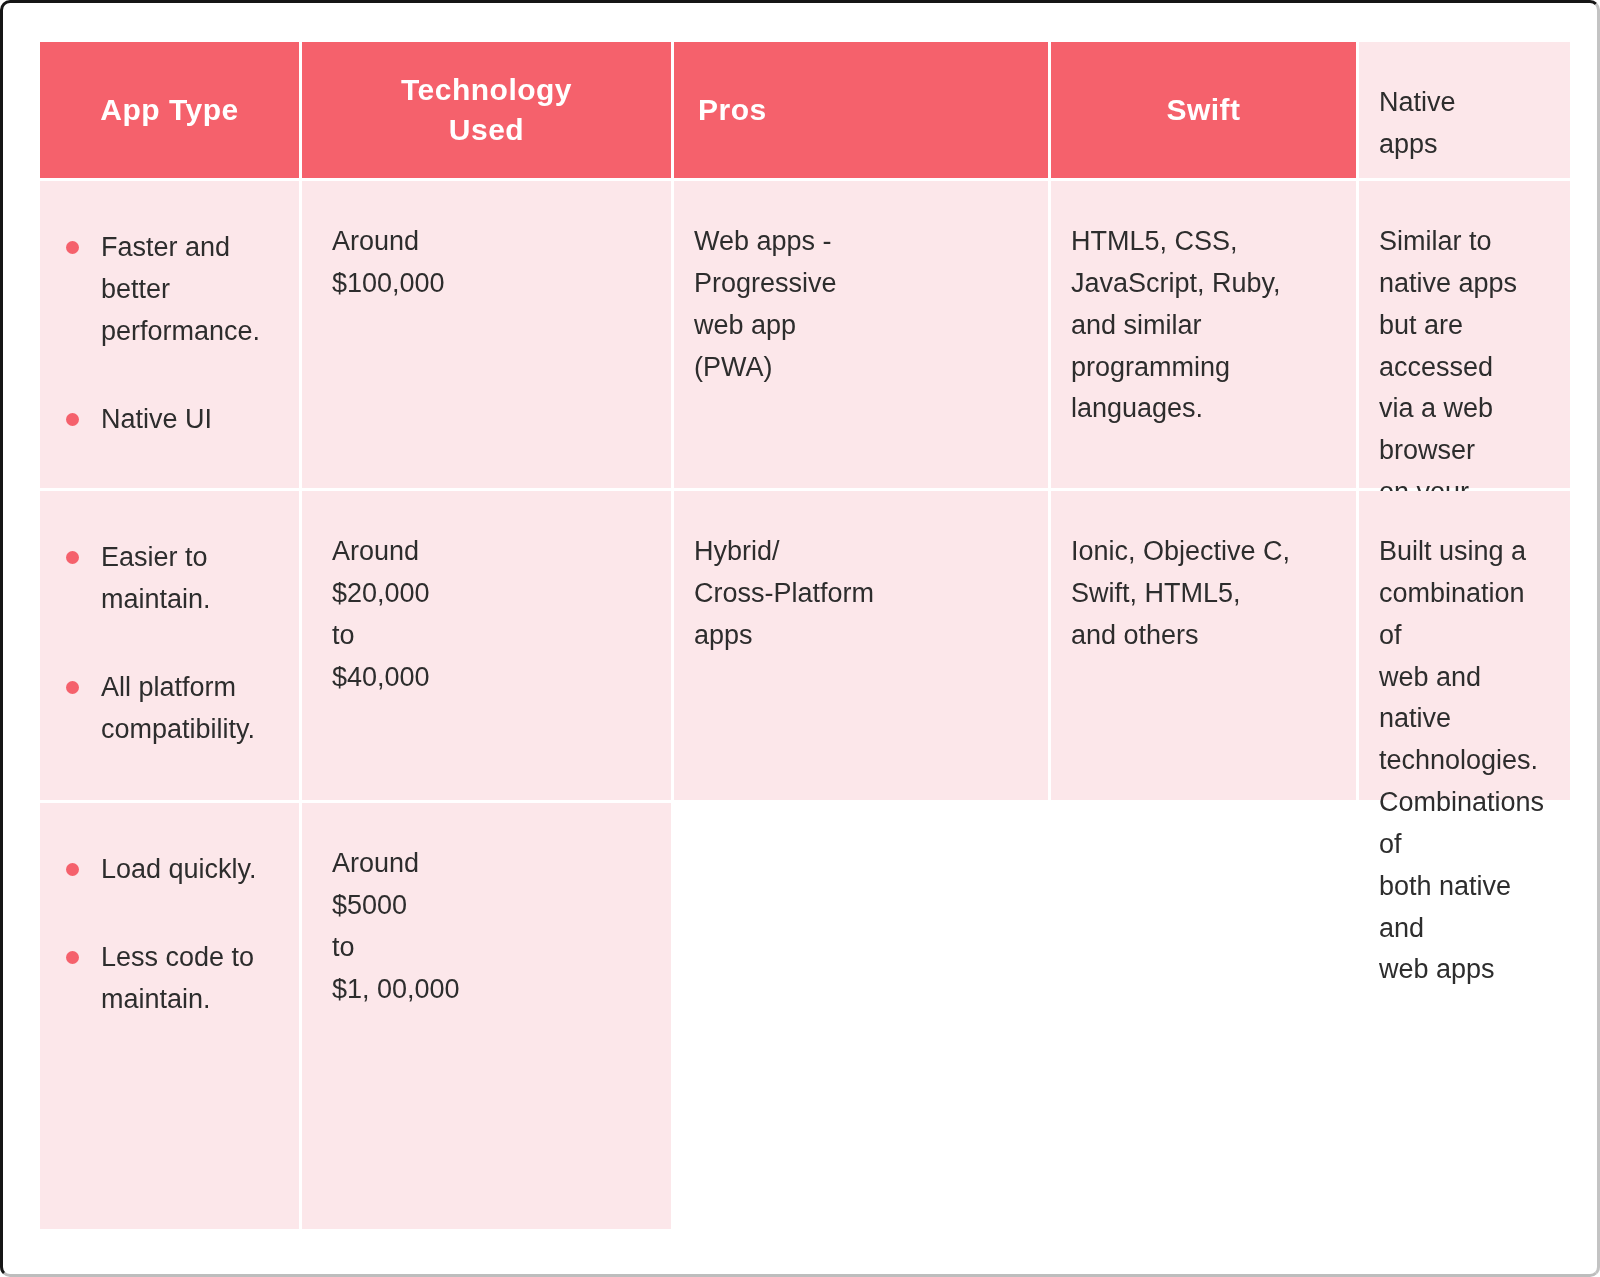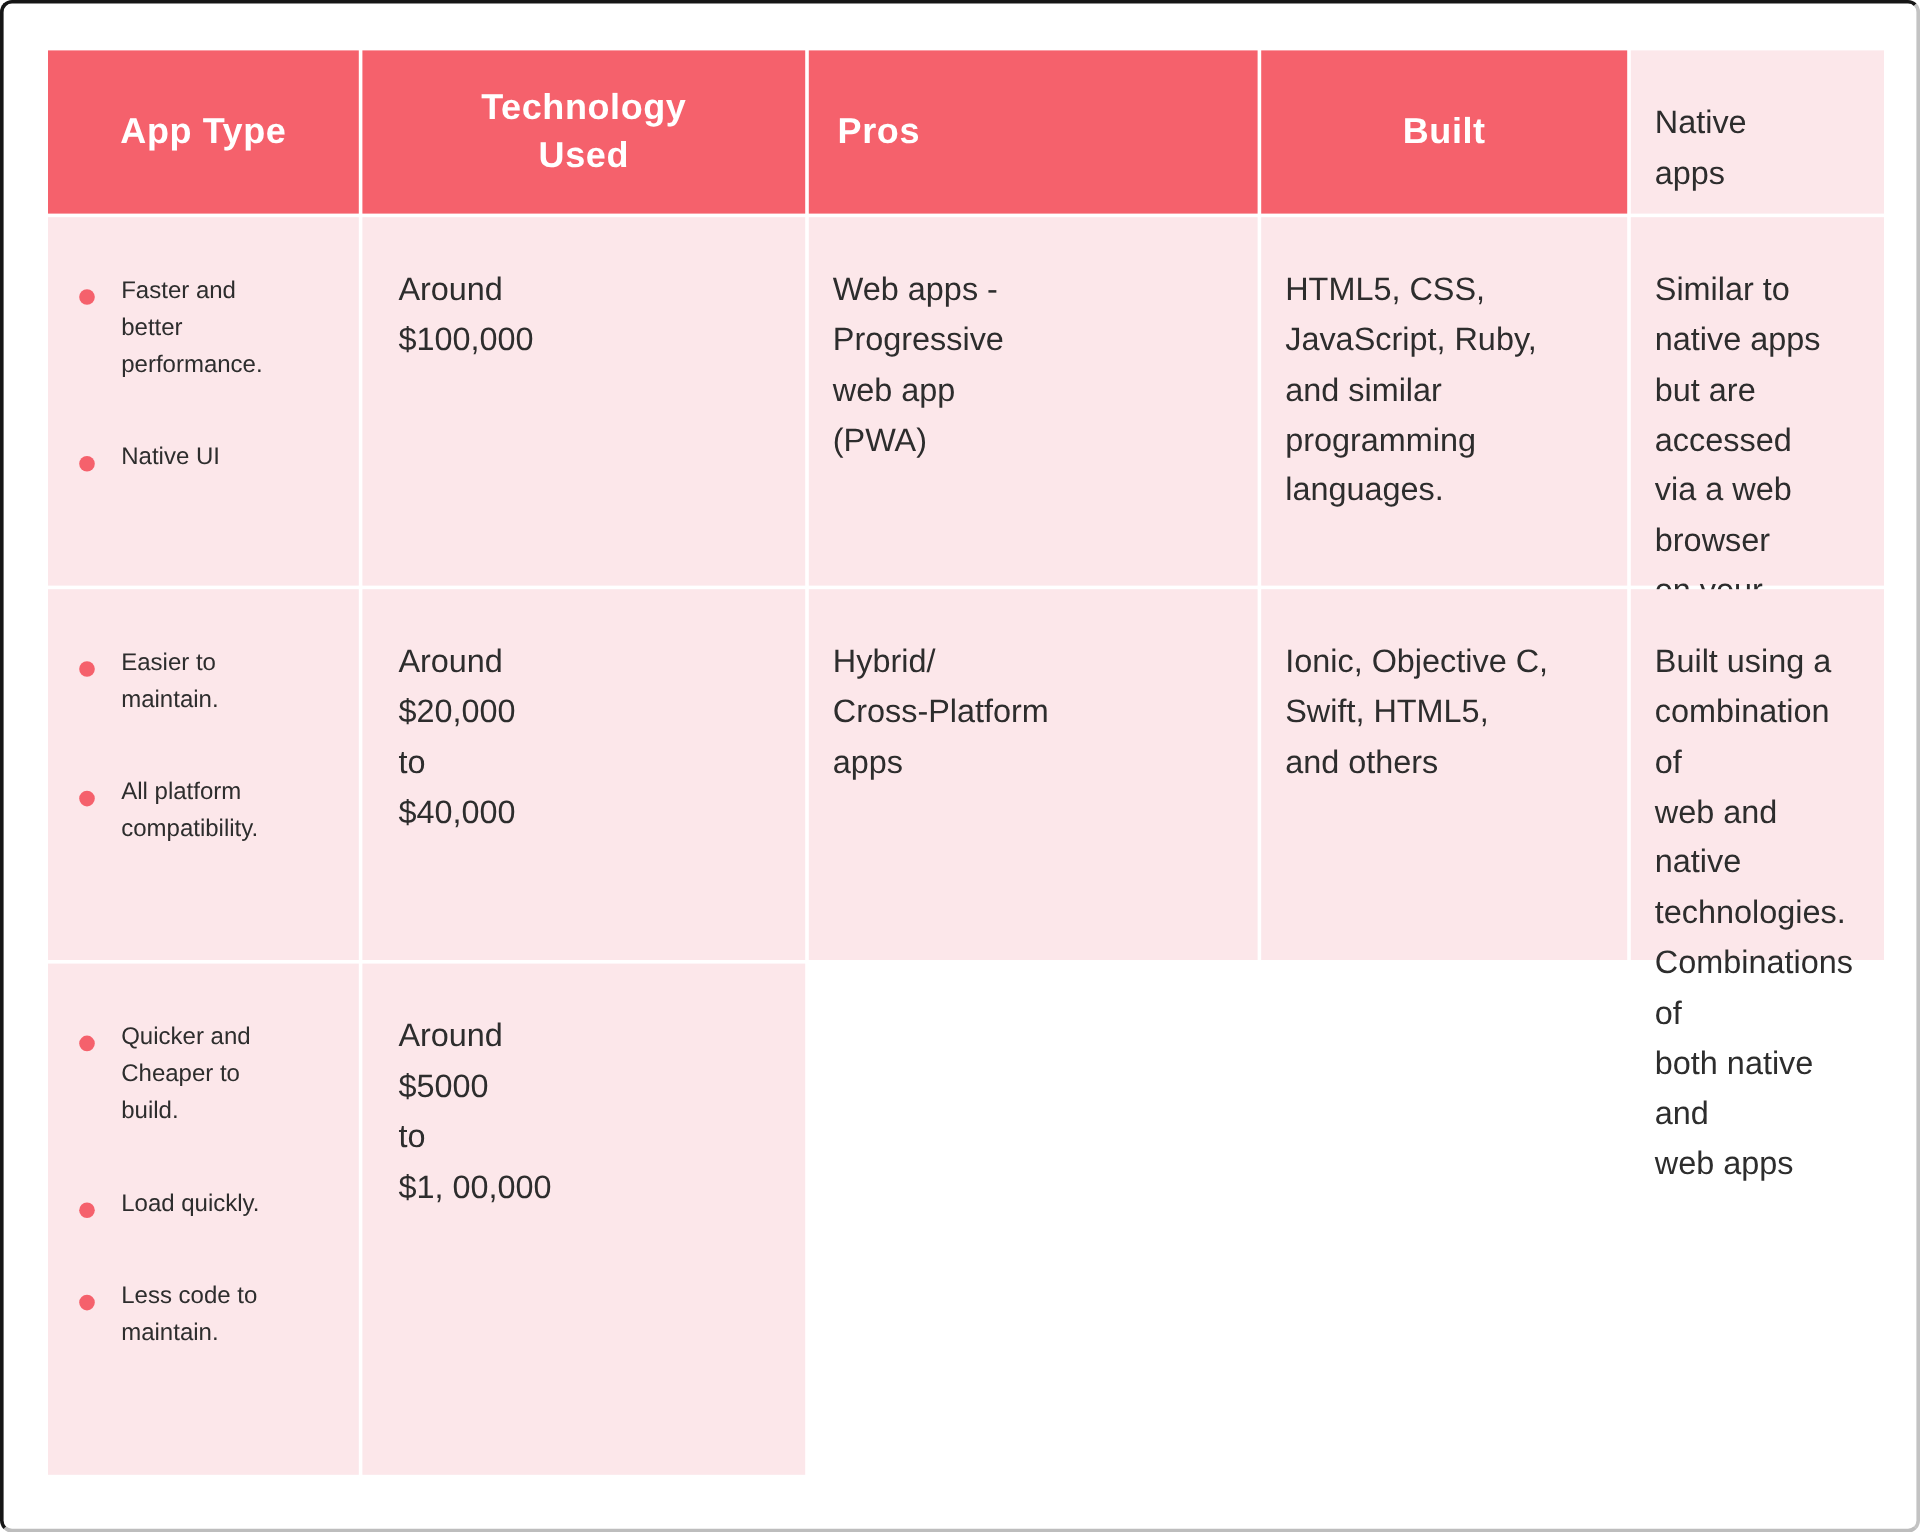--- a/index.html
+++ b/index.html
@@ -45,21 +45,21 @@
   }
   .bcell{
     background:var(--cell);
     font-size:27px;line-height:1.55;
     padding:40px 16px 18px 20px;
     white-space:pre-line;
   }
   .price-cell{padding-left:30px;}
   .pros-cell{
     background:var(--cell);
-    font-size:20px;line-height:1.55;
+    font-size:27px;line-height:1.55;
     padding:46px 10px 18px 26px;
     white-space:normal;
   }
   .bullet-item{
     display:flex;align-items:flex-start;
     margin-bottom:46px;
   }
   .bullet-item:last-child{margin-bottom:0;}
   .dot{
     flex:none;width:13px;height:13px;border-radius:50%;
@@ -72,21 +72,21 @@
 <body>
 
 <div class="page-frame"></div>
 
 <div class="grid">
 
   <div class="hcell">App Type</div>
   <div class="hcell">Technology
 Used</div>
   <div class="hcell h-pros">Pros</div>
-  <div class="hcell">Built</div>
+  <div class="hcell">Swift</div>
 
   <div class="bcell">Native
 apps</div>
   <div class="pros-cell">
     <div class="bullet-item">
       <span class="dot"></span>
       <span class="bullet-text">Faster and
 better
 performance.</span>
     </div>
@@ -138,26 +138,20 @@
   <div class="bcell">Built using a
 combination of
 web and native
 technologies.
 Combinations of
 both native and
 web apps</div>
   <div class="pros-cell">
     <div class="bullet-item">
       <span class="dot"></span>
-      <span class="bullet-text">Quicker and
-Cheaper to
-build.</span>
-    </div>
-    <div class="bullet-item">
-      <span class="dot"></span>
       <span class="bullet-text">Load quickly.</span>
     </div>
     <div class="bullet-item">
       <span class="dot"></span>
       <span class="bullet-text">Less code to
 maintain.</span>
     </div>
   </div>
   <div class="bcell price-cell">Around
 $5000

